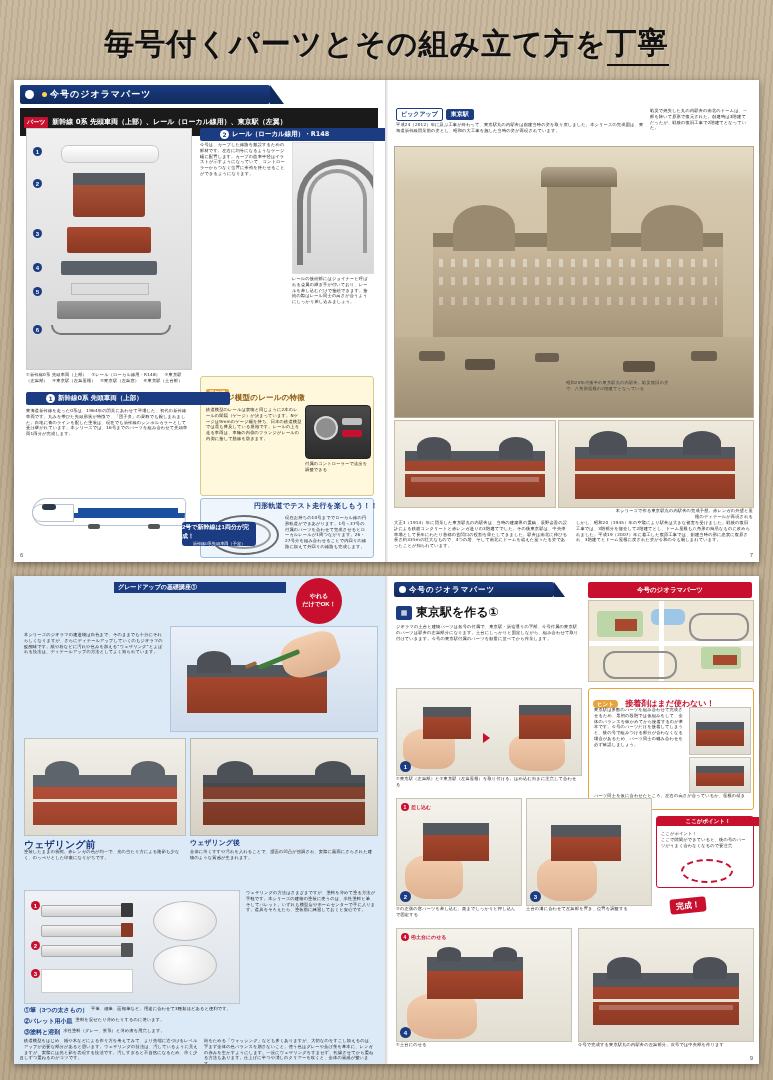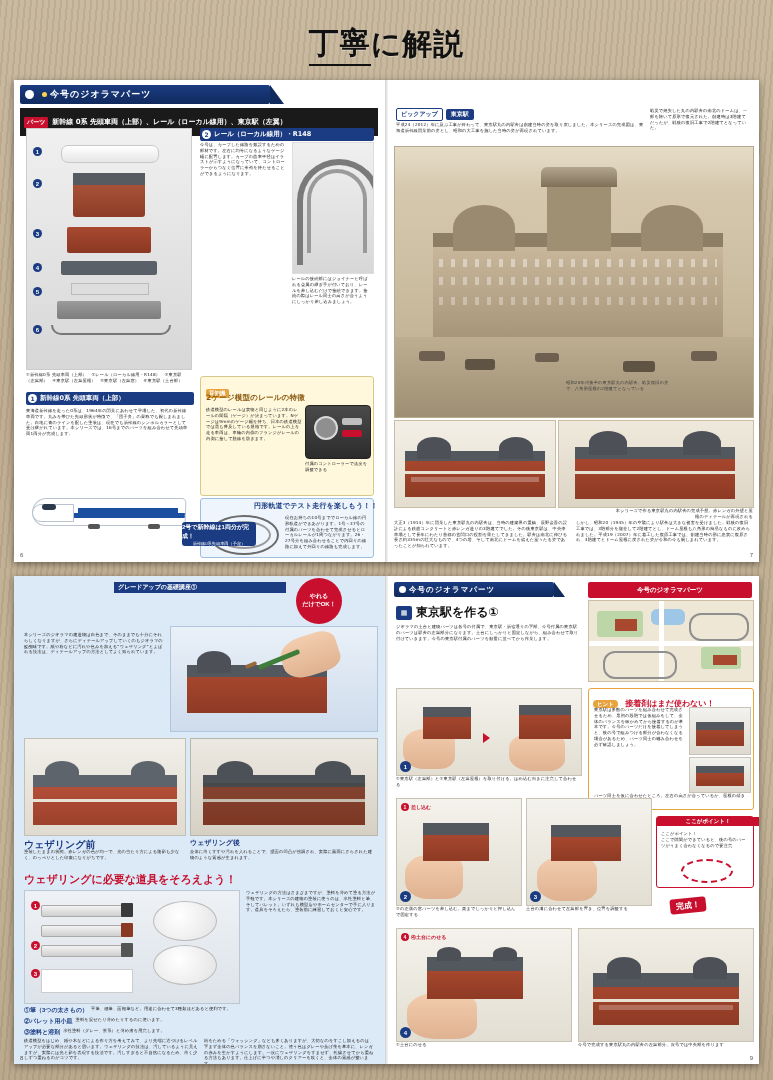--- a/index.html
+++ b/index.html
@@ -54,21 +54,21 @@
 
   .blackbar{
     background:#1a1a1a;color:#fff;display:flex;align-items:center;
     font-family:"DejaVu Sans",sans-serif;font-weight:bold;
   }
   .blackbar .tag{background:#c8102e;color:#fff;font-size:6px;padding:1px 3px;margin:0 4px;border-radius:1px;}
 
   .secthead{
     background:#1b3c82;color:#fff;font-family:"DejaVu Sans",sans-serif;
     font-weight:bold;font-size:6.5px;display:flex;align-items:center;
-    padding:2px 2px;border-radius:2px;
+    padding:2px 20px;border-radius:2px;
   }
   .secthead .num{background:#fff;color:#1b3c82;border-radius:50%;width:9px;height:9px;
     display:flex;align-items:center;justify-content:center;font-size:6px;margin-right:3px;}
 
   
   .photo{position:absolute;overflow:hidden;background:#ddd;}
   .photo.sepia{
     background:
       radial-gradient(ellipse at 50% 120%, rgba(255,255,255,.25), rgba(0,0,0,0) 60%),
       linear-gradient(180deg,#d9cdb4 0%, #cdbfa3 45%, #b9a98c 100%);
@@ -131,22 +131,22 @@
   .tool-tube{position:absolute;background:linear-gradient(180deg,#f3f3f3,#cfcfcf);border:1px solid #aaa;border-radius:2px;}
   .tool-cap{position:absolute;background:#3a3a3a;border-radius:1px;}
   .palette{position:absolute;background:radial-gradient(circle at 40% 35%,#ffffff,#e2e2e2);border:1px solid #bbb;border-radius:50%;}
 </style>
 </head>
 <body>
 
 <div class="bg"></div>
 
 <div class="headline">
+  <span>毎号付くパーツとその組み立て方を</span>
     <span class="u">丁寧</span>
-    <span>に解説</span>
 </div>
 
 <div class="spread" id="spread-top">
   <div class="gutter" style="left:371px;"></div>
 
   <div class="page page-left" style="width:371px;background:#fff;">
 
     <div class="banner" style="position:absolute;left:6px;top:5px;width:250px;height:19px;">
       <span class="dot"></span>
       <span class="dot small"></span>
@@ -344,21 +344,20 @@
         <div class="st-dome" style="left:112px;top:-8px;width:36px;height:22px;background:#4b5157;"></div>
         <div class="st-band" style="left:0;top:30px;width:162px;height:3px;background:#ded8c9;"></div>
         <div style="position:absolute;left:0;top:14px;width:162px;height:42px;background:linear-gradient(180deg,rgba(60,50,40,.28),rgba(60,50,40,0));"></div>
       </div>
     </div>
     <div style="position:absolute;left:10px;top:262px;font-size:10px;font-weight:bold;color:#1b3c82;font-family:'DejaVu Sans',sans-serif;">ウェザリング前</div>
     <div style="position:absolute;left:176px;top:262px;font-size:7px;font-weight:bold;color:#1b3c82;font-family:'DejaVu Sans',sans-serif;">ウェザリング後</div>
     <div class="tb ja micro" style="position:absolute;left:10px;top:273px;width:160px;">塗装したままの状態。赤レンガの色が均一で、光の当たり方による陰影も少なく、のっぺりとした印象になりがちです。</div>
     <div class="tb ja micro" style="position:absolute;left:176px;top:273px;width:186px;">全体に薄くすすや汚れを入れることで、壁面の凹凸が強調され、実際に風雨にさらされた建物のような質感が生まれます。</div>
 
-    <div style="position:absolute;left:10px;top:296px;width:250px;font-family:'DejaVu Sans',sans-serif;font-weight:bold;font-size:11px;color:#c8102e;">ウェザリングに必要な道具をそろえよう！</div>
 
     <div class="tb ja micro" style="position:absolute;left:232px;top:314px;width:130px;">ウェザリングの方法はさまざまですが、塗料を薄めて塗る方法が手軽です。本シリーズの建物の塗装に使うのは、水性塗料と筆、そしてパレット。いずれも模型店やホームセンターで手に入ります。道具をそろえたら、塗装前に練習しておくと安心です。</div>
 
     <div class="photo" style="left:10px;top:314px;width:214px;height:112px;background:linear-gradient(180deg,#eef1f5,#dde3ea);border:1px solid #bdc7d3;">
       <div class="tool-tube" style="left:16px;top:14px;width:84px;height:10px;"></div>
       <div class="tool-cap" style="left:96px;top:12px;width:12px;height:14px;"></div>
       <div class="tool-tube" style="left:16px;top:34px;width:84px;height:10px;"></div>
       <div class="tool-cap" style="left:96px;top:32px;width:12px;height:14px;background:#8a3a24;"></div>
       <div class="tool-tube" style="left:16px;top:54px;width:84px;height:10px;"></div>
       <div class="tool-cap" style="left:96px;top:52px;width:12px;height:14px;background:#555;"></div>

